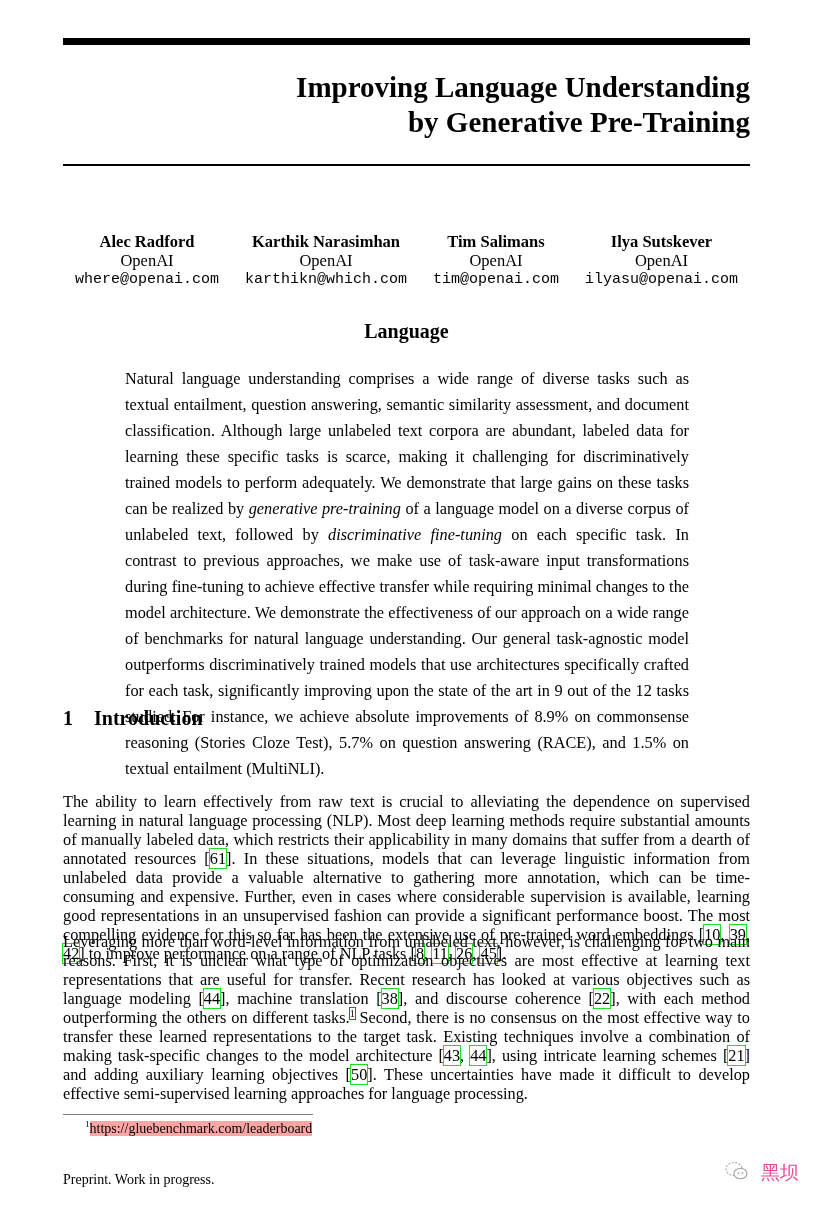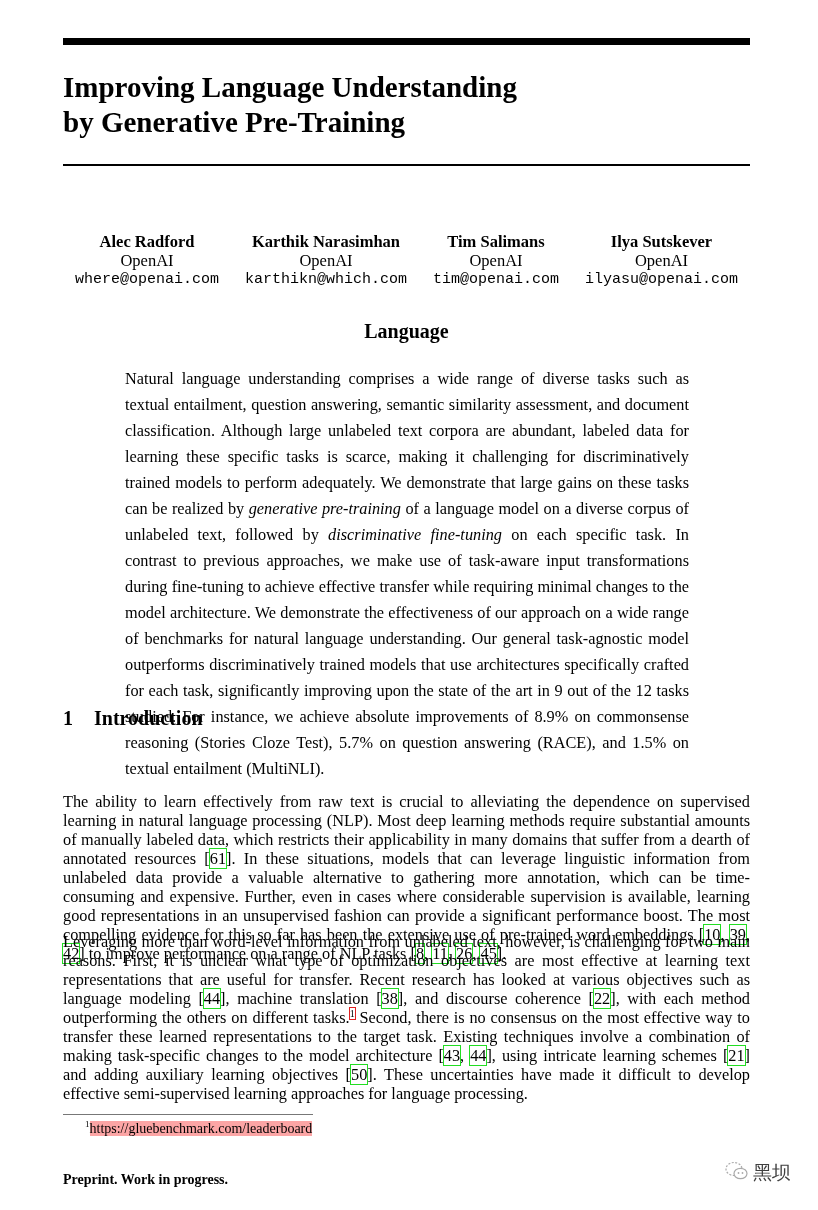--- a/index.html
+++ b/index.html
@@ -1,40 +1,40 @@
 <!DOCTYPE html>
 <html><head>
 <meta charset="utf-8">
 <style>
   html, body { margin: 0; padding: 0; background: #ffffff; }
   body { width: 818px; height: 1210px; position: relative; overflow: hidden;
          font-family: "Liberation Serif", "DejaVu Serif", serif; color: #000; }
   .rule-top { position: absolute; left: 63px; top: 38px; width: 687px; height: 7px; background: #000; }
   .rule-mid { position: absolute; left: 63px; top: 164px; width: 687px; height: 2px; background: #000; }
-  .title { position: absolute; left: 63px; top: 70px; width: 687px; text-align: left;
+  .title { position: absolute; left: 63px; top: 70px; width: 687px; text-align: right;
            font-weight: bold; font-size: 29px; line-height: 35px; }
   .authors { position: absolute; left: 63px; top: 213px; width: 687px; display: flex; justify-content: space-between; padding: 0 12px; box-sizing: border-box; margin-top: 19px; }
   .author { text-align: center; font-size: 16.5px; line-height: 19px; }
   .author .name { font-weight: bold; }
   .author .email { font-family: "Liberation Mono", "DejaVu Sans Mono", monospace; font-size: 15px; }
   .abstract-h { position: absolute; left: 63px; top: 320px; width: 687px; text-align: center; font-weight: bold; font-size: 20px; }
   .abstract { position: absolute; left: 125px; top: 366px; width: 564px; font-size: 16.3px; line-height: 26px; text-align: justify; }
   .sec-h { position: absolute; left: 63px; top: 707px; font-weight: bold; font-size: 20px; }
   .sec-h .num { display: inline-block; width: 31px; }
   .para { position: absolute; left: 63px; width: 687px; font-size: 16.3px; line-height: 19px; text-align: justify; }
   .p1 { top: 752px; margin-top: 40px; }
   .p2 { top: 932px; }
   .cite { outline: 1.5px solid #22dd22; outline-offset: 0px; }
   .fnref { outline: 1.5px solid #e02020; font-size: 10px; vertical-align: super; line-height: 0; }
   .fn-rule { position: absolute; left: 63px; top: 1114px; width: 250px; height: 1px; background: #777; }
   .footnote { position: absolute; left: 85px; top: 1119px; font-size: 14px; }
   .footnote sup { font-size: 9px; }
   .fn-link { background: #fca5a5; }
-  .preprint { position: absolute; left: 63px; top: 1172px; font-size: 14px; font-weight: bold; }
-  .watermark { position: absolute; left: 725px; top: 1160px; display: flex; align-items: center; gap: 4px; color: #404040; font-family: "DejaVu Sans", sans-serif; font-size: 19px; }
+  .preprint { position: absolute; left: 63px; top: 1172px; font-size: 14px; }
+  .watermark { position: absolute; left: 725px; top: 1160px; display: flex; align-items: center; gap: 12px; color: #ec4899; font-family: "DejaVu Sans", sans-serif; font-size: 19px; }
 </style>
 </head>
 <body>
 
 <div class="rule-top"></div>
 <div class="title">
   <div>Improving Language Understanding</div>
   <div>by Generative Pre-Training</div>
 </div>
 <div class="rule-mid"></div>

